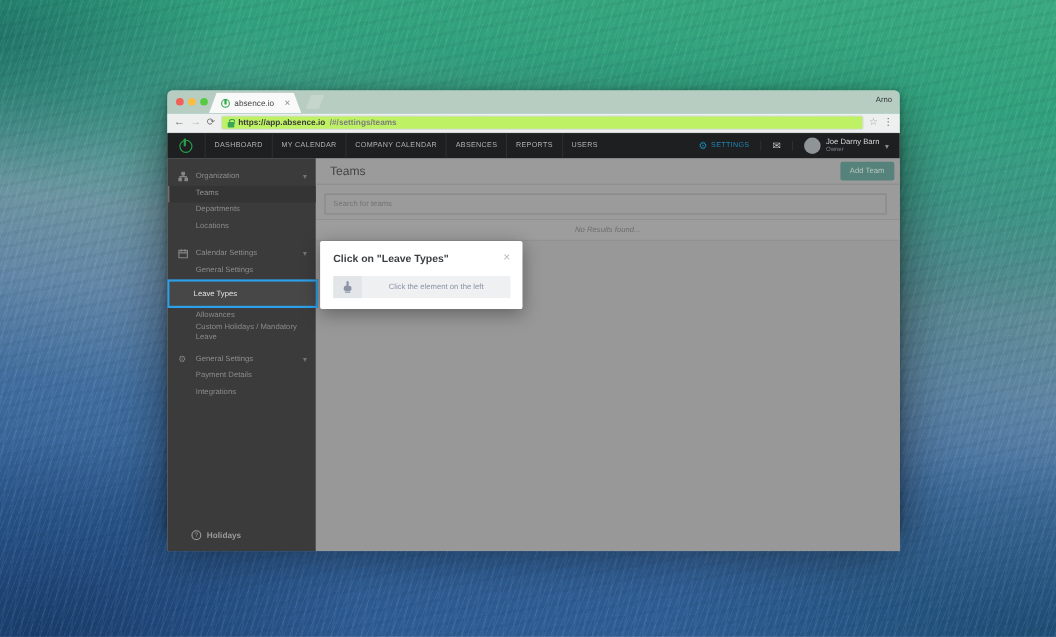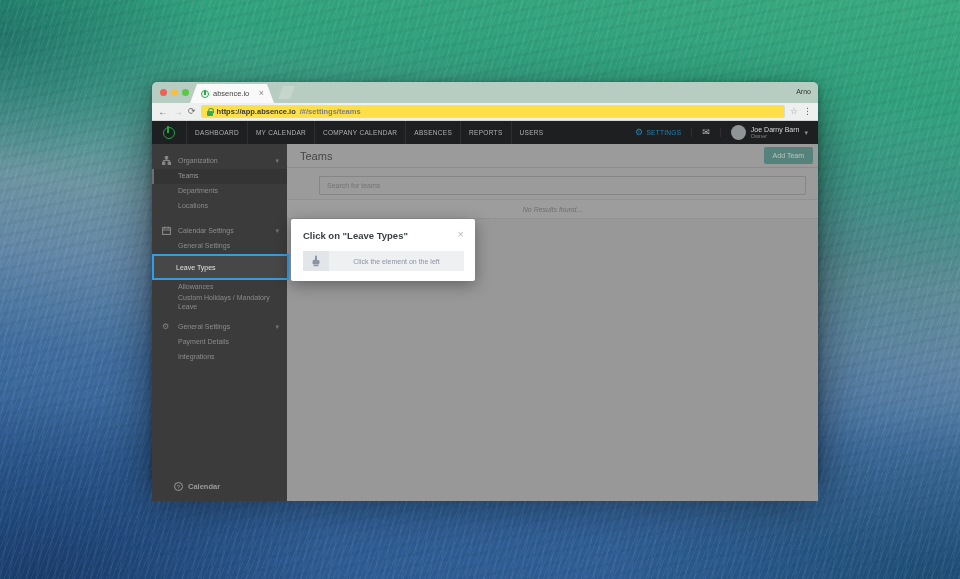--- a/index.html
+++ b/index.html
@@ -38,21 +38,21 @@
   .tab-title { font-size:7.5px; color:#444; margin-left:4px; flex:1; white-space:nowrap; overflow:hidden; }
   .tab-close { font-size:9px; color:#8a8a8a; line-height:1; }
   .newtab { position:absolute; left:126px; top:4px; width:17px; height:13px; background:#c6d6cd;
     clip-path:polygon(5px 0, 100% 0, calc(100% - 5px) 100%, 0 100%); }
   .chrome-profile { position:absolute; right:7px; top:6px; font-size:7px; color:#333; }
 
   .toolbar { height:18px; background:#eef0ef; display:flex; align-items:center; padding:0 6px; gap:5px; border-bottom:1px solid #d6d8d7; }
   .nav-arrow { font-size:10px; color:#6f6f6f; line-height:1; }
   .nav-arrow.disabled { color:#b8bab9; }
   .reload { font-size:9px; color:#6f6f6f; line-height:1; }
-  .urlbar { flex:1; height:13px; background:#fde047; border:1px solid #d8dad9; border-radius:2px;
+  .urlbar { flex:1; height:13px; background:#bef264; border:1px solid #d8dad9; border-radius:2px;
     display:flex; align-items:center; padding:0 5px; gap:4px; }
   .lock { width:6px; height:8px; position:relative; flex:0 0 auto; }
   .lock::before { content:""; position:absolute; left:1px; top:0; width:4px; height:4px; border:1px solid #3aa757; border-bottom:none; border-radius:3px 3px 0 0; }
   .lock::after { content:""; position:absolute; left:0; top:3px; width:6px; height:5px; background:#3aa757; border-radius:1px; }
   .url-host { font-size:7.5px; color:#3a3a3a; font-weight:bold; }
   .url-path { font-size:7.5px; color:#7d7d7d;font-weight:bold; }
   .star { font-size:9px; color:#9a9a9a; line-height:1; }
   .dots { font-size:9px; color:#666; line-height:1; letter-spacing:0; }
 
   
@@ -86,21 +86,21 @@
   .leave-box { position:relative; z-index:6; border:2px solid #2d9fe8; background:#474747; margin-right:-2px; height:26px; display:flex; align-items:center; padding-left:22px; color:#e2e2e2; font-size:7px; }
   .support { position:absolute; left:0; bottom:10px; width:100%; display:flex; align-items:center; padding-left:22px; gap:5px; color:#9a9a9a; }
   .q-icon { width:9px; height:9px; border:1px solid #9a9a9a; border-radius:50%; font-size:6px; display:flex; align-items:center; justify-content:center; }
   .support-label { font-size:7.5px; font-weight:bold; }
 
   
   .main { flex:1; background:#9b9b9b; display:flex; flex-direction:column; }
   .main-header { height:24px; display:flex; align-items:center; padding:0 5px 0 13px; border-bottom:1px solid #8d8d8d; }
   .page-title { font-size:11px; color:#454545; font-weight:normal; }
   .add-btn { margin-left:auto; background:#55827a; color:#b7c6c1; border:none; border-radius:2px; font-size:7px; padding:5px 9px; }
-  .search-wrap { padding:6px 12px 4px 8px;margin-left:24px; }
+  .search-wrap { padding:6px 12px 4px 8px; }
   .search-input { width:100%; height:19px; background:#9b9b9b; border:1px solid #868686; border-radius:1px; padding:0 7px; font-size:7px; color:#5a5a5a; font-family:inherit; }
   .search-input::placeholder { color:#747474; }
   .empty-row { border-top:1px solid #919191; border-bottom:1px solid #919191; height:20px; display:flex; align-items:center; justify-content:center; font-size:7px; font-style:italic; color:#6e6e6e; background:#9d9d9d; }
   .main-rest { flex:1; background:#989898; }
 
   
   .popup { position:absolute; left:139px; top:98px; width:184px; z-index:10; background:#fff; border-radius:2px;
     box-shadow:0 4px 16px rgba(0,0,0,.35); padding:11px 11px 10px 12px; }
   .popup-head { display:flex; align-items:flex-start; }
   .popup-title { font-size:9.5px; font-weight:bold; color:#3c4043; }
@@ -214,21 +214,21 @@
         <div class="section-header">
           <span class="sicon">⚙</span>
           <span>General Settings</span>
           <span class="chev">▾</span>
         </div>
         <div class="side-item">Payment Details</div>
         <div class="side-item">Integrations</div>
 
         <div class="support">
           <span class="q-icon">?</span>
-          <span class="support-label">Calendar</span>
+          <span class="support-label">Holidays</span>
         </div>
       </div>
 
       <div class="main">
         <div class="main-header">
           <h1 class="page-title">Teams</h1>
           <button class="add-btn">Add Team</button>
         </div>
         <div class="search-wrap">
           <input class="search-input" type="text" placeholder="Search for teams" style="">

